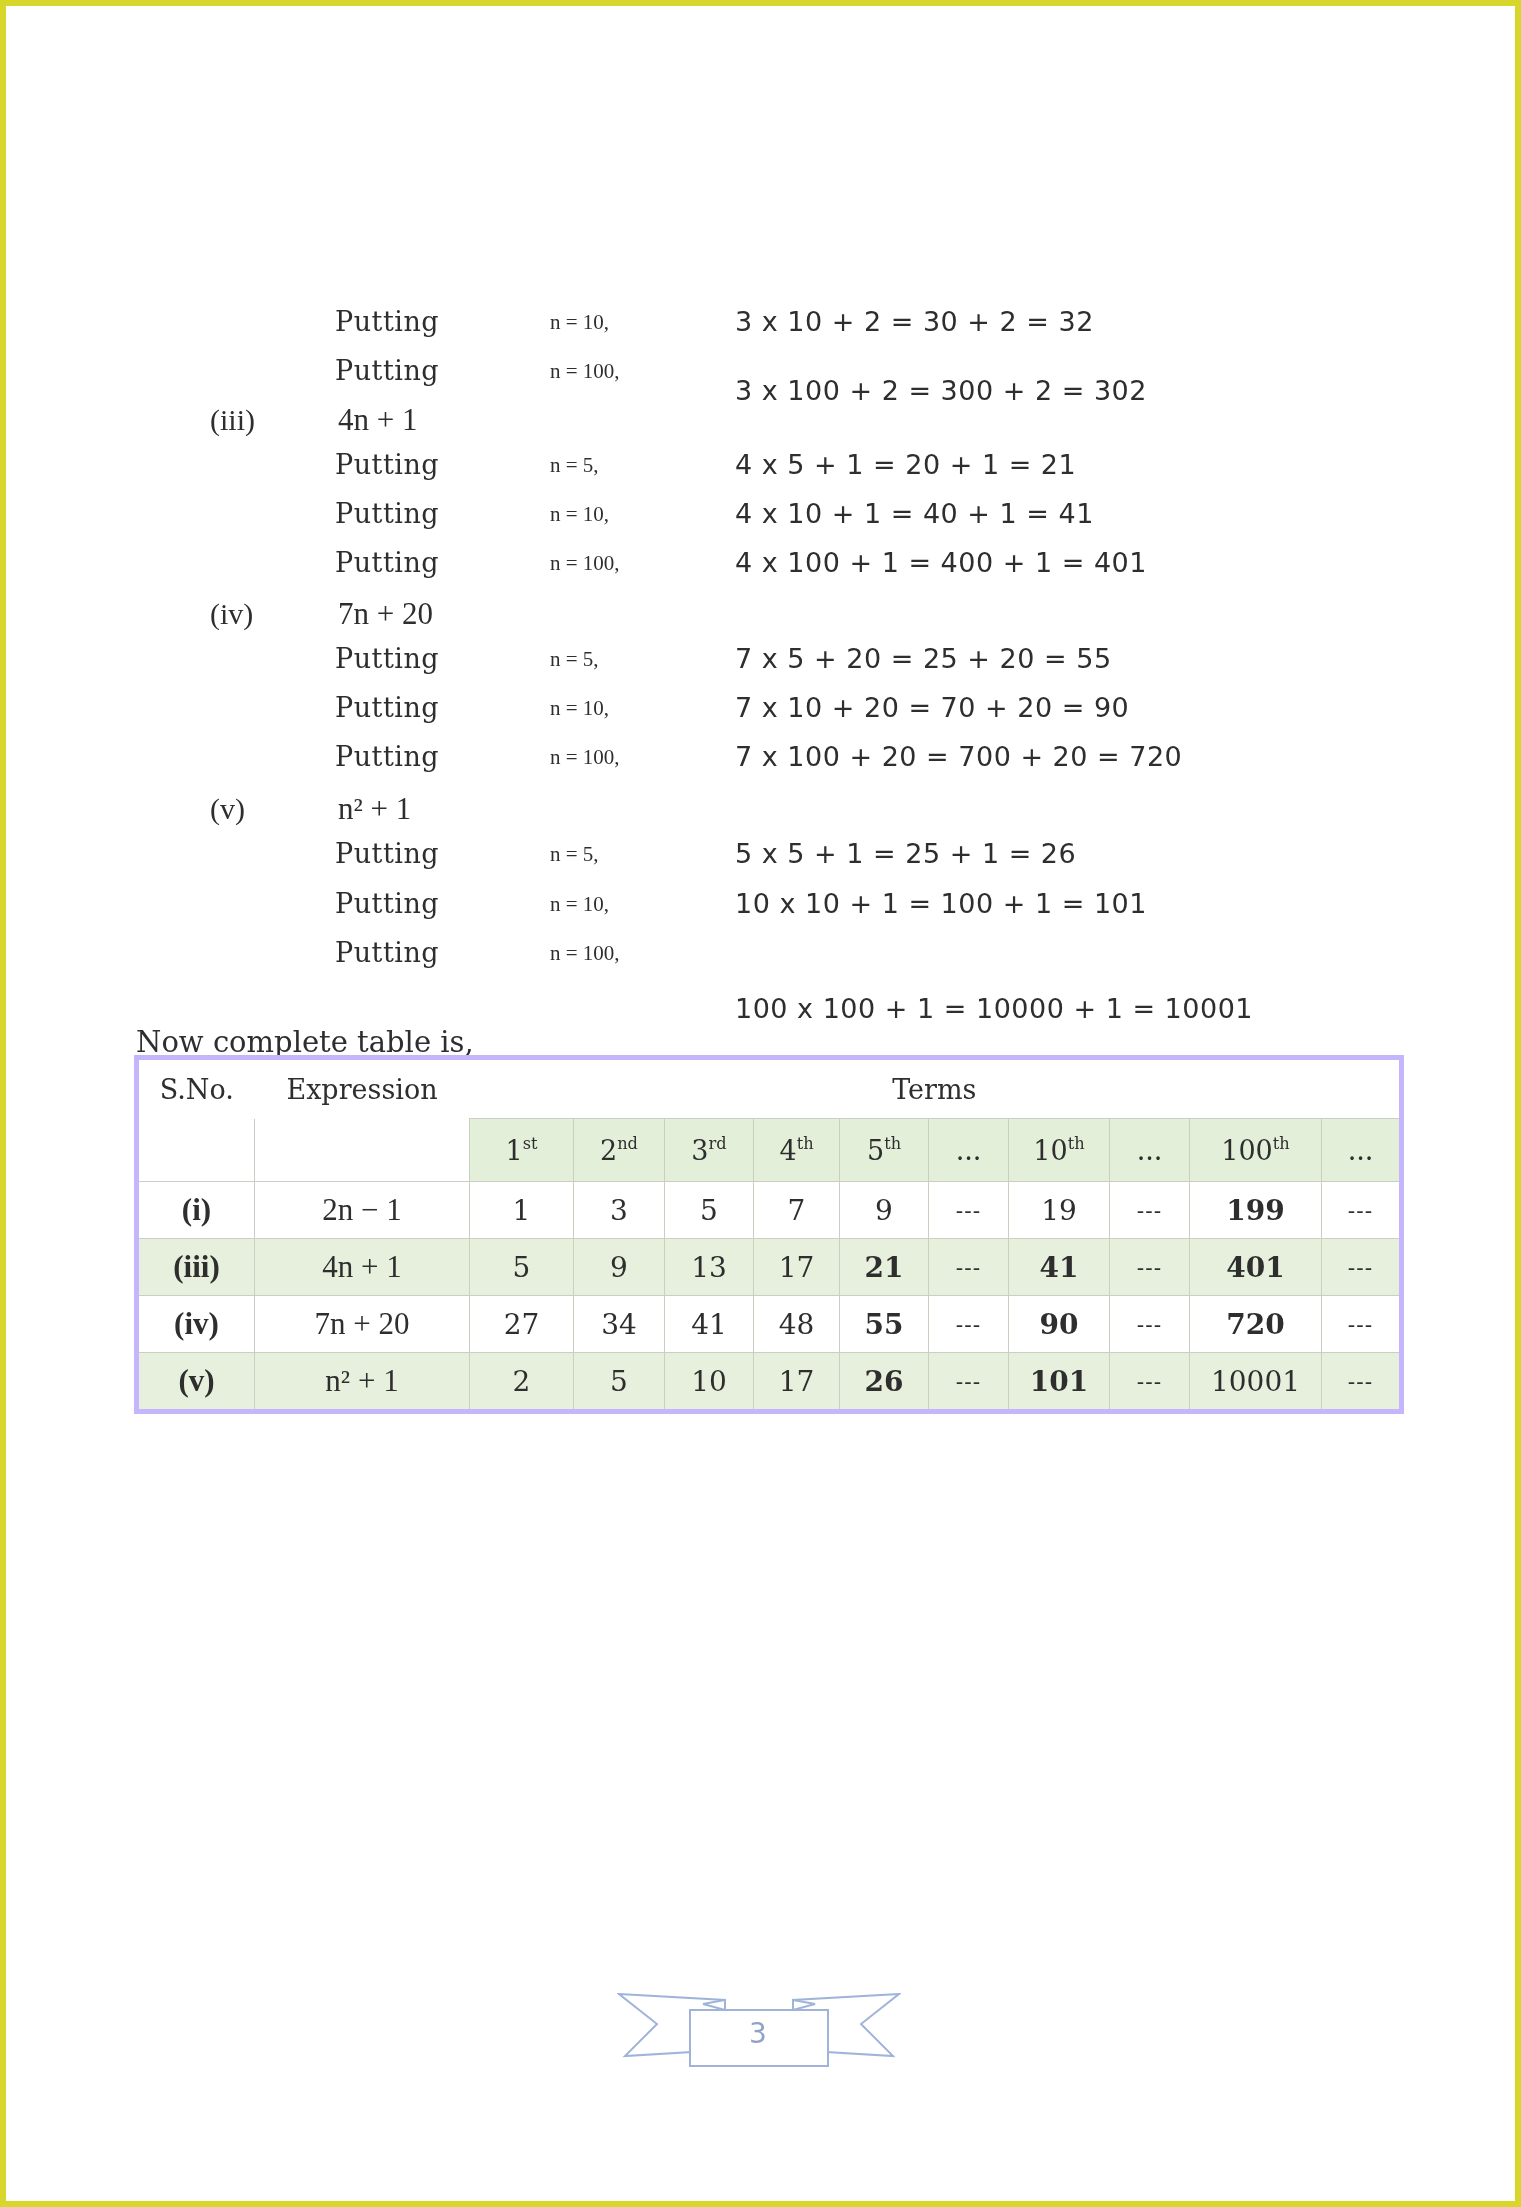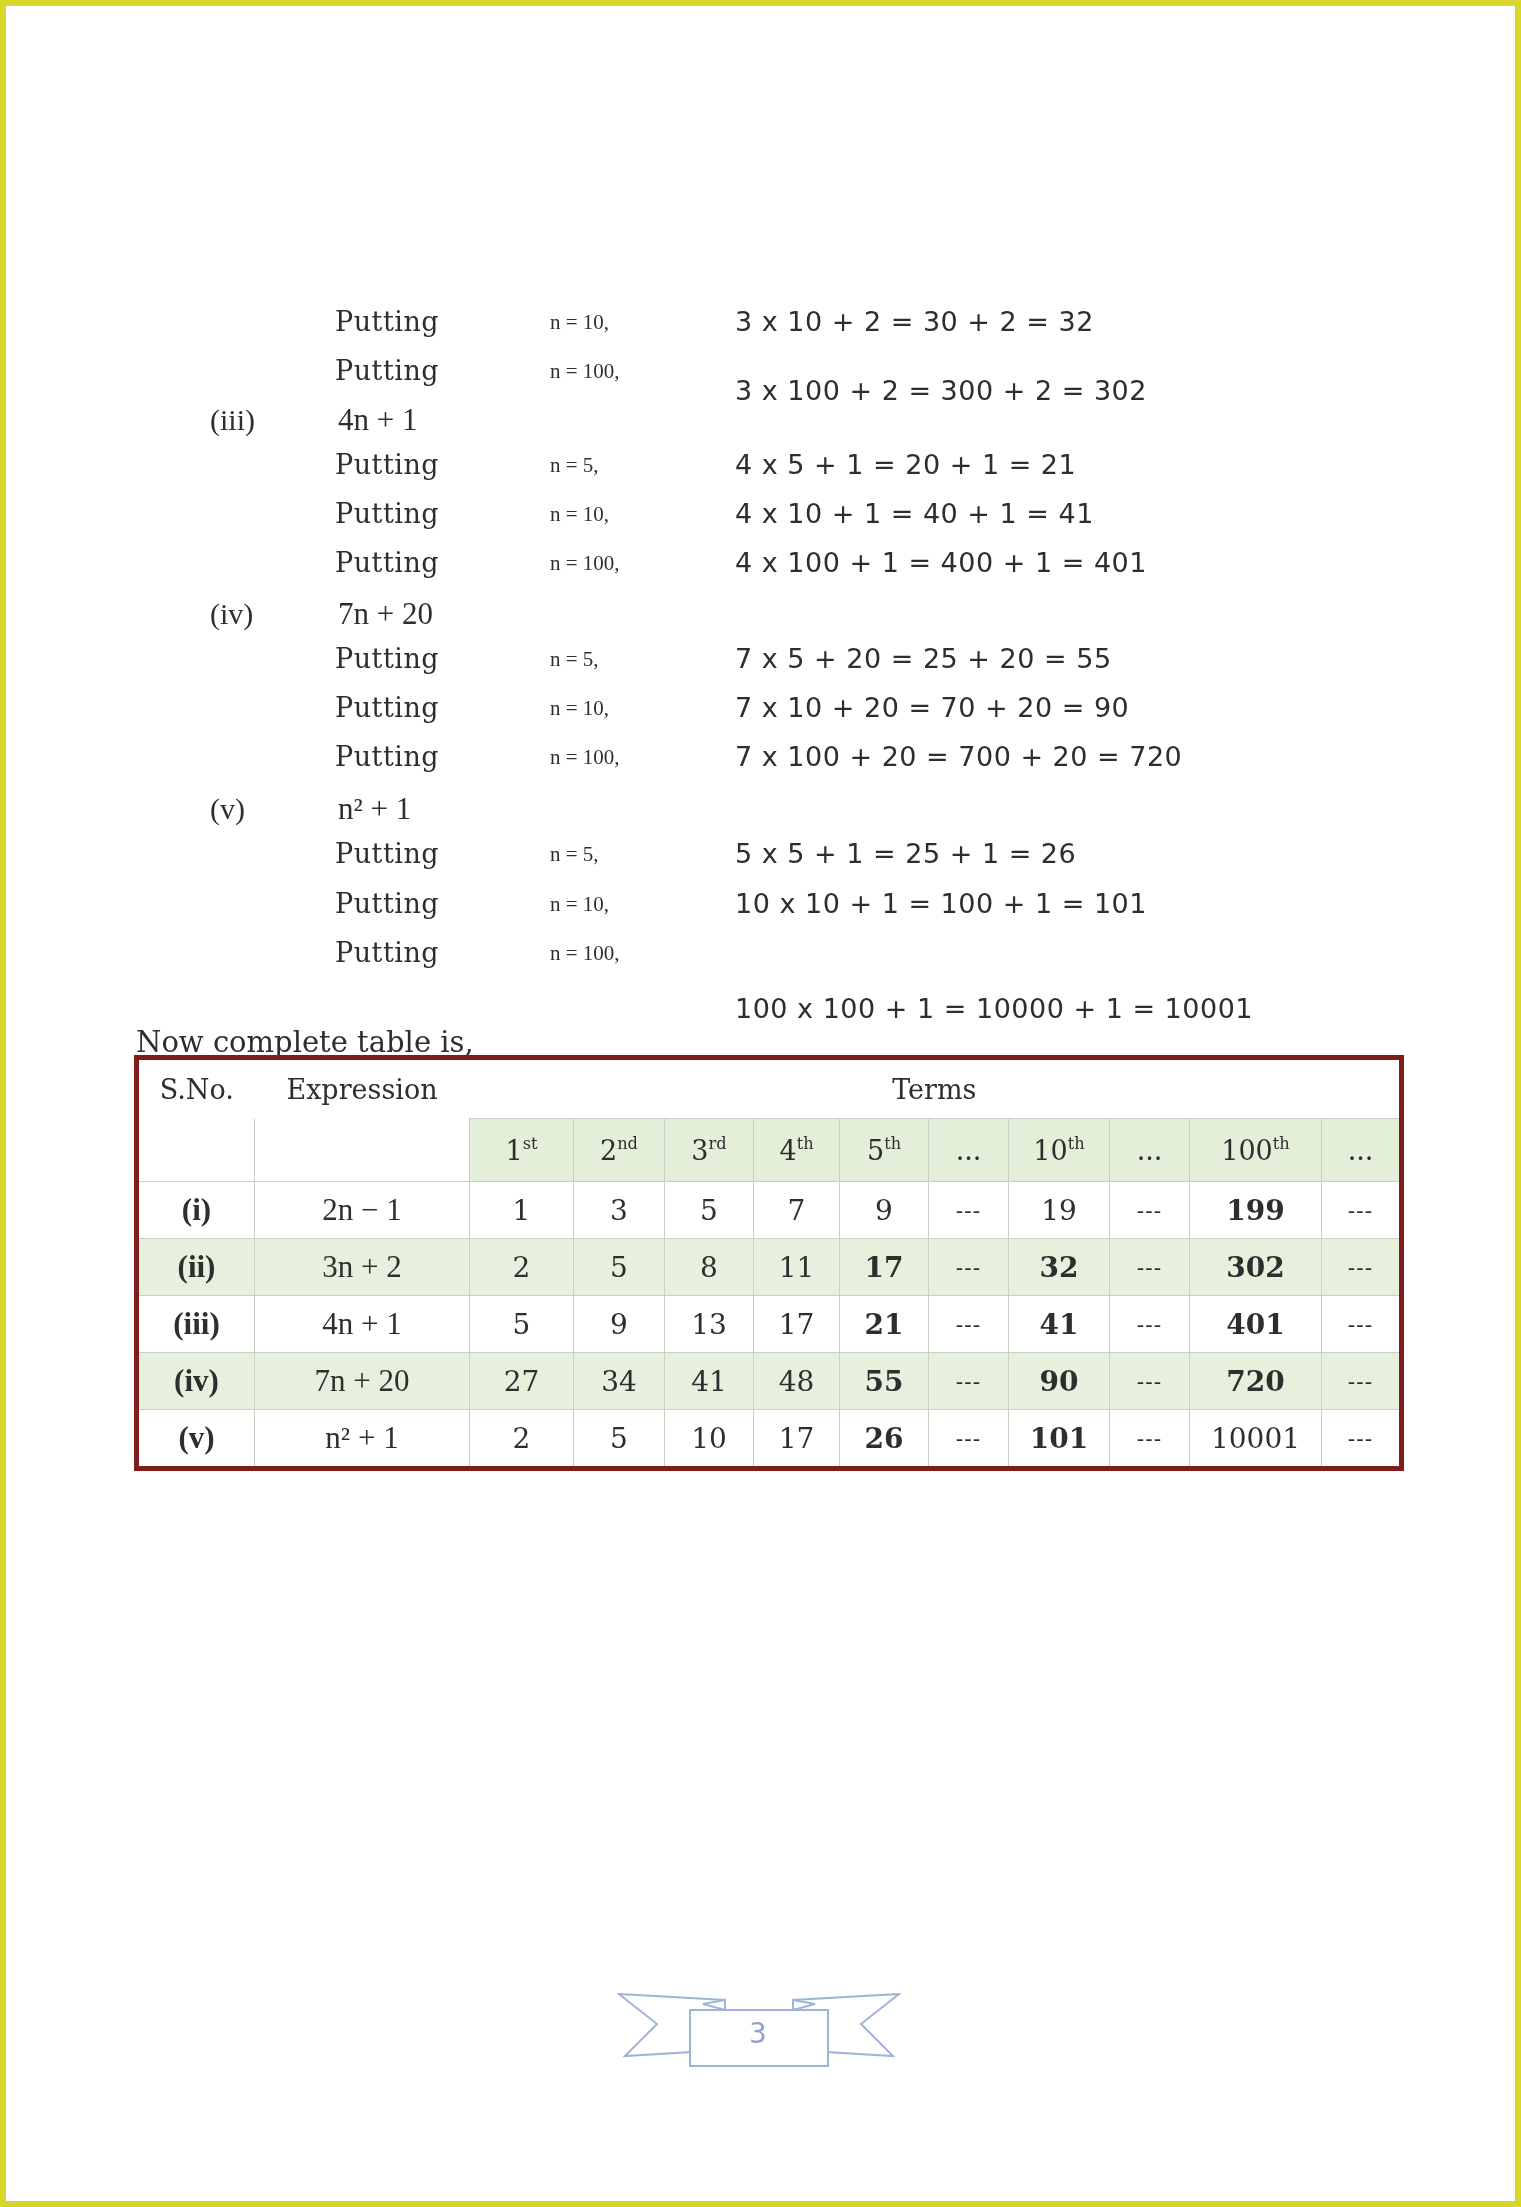--- a/index.html
+++ b/index.html
@@ -10,21 +10,21 @@
   .line { position:absolute; font-size:28px; line-height:34px; white-space:nowrap;text-align:center; }
   .lbl  { left:210px; font-family:"Liberation Serif", serif; font-size:30px; }
   .expr { left:338px; font-family:"Liberation Serif", serif; font-size:31px; }
   .put  { left:335px; font-family:"DejaVu Serif", serif; font-size:27px; letter-spacing:0.5px; }
   .nval { left:550px; font-family:"Liberation Serif", serif; font-size:21px; }
   .comp { left:735px; font-family:"DejaVu Sans", sans-serif; font-size:27px; letter-spacing:0.5px; }
 
   .intro { position:absolute; left:136px; top:1024px; font-size:29px; line-height:36px; }
 
   table.terms { position:absolute; left:134px; top:1055px; width:1265px;
-                border-collapse:collapse; border:5px solid #7f1d1d;
+                border-collapse:collapse; border:5px solid #c4b5fd;
                 table-layout:fixed; }
   table.terms td, table.terms th { border:1.5px solid #c9cfc2; text-align:center;
                 padding:0; font-weight:normal; }
   table.terms tr.h1 th { height:58px; font-size:27px; background:#ffffff;
                 border-bottom:none; border-left:none; border-right:none; vertical-align:middle; }
   table.terms tr.h2 th { height:62px; font-size:27px; background:#e4efda; }
   table.terms tr.h2 th.blank { background:#ffffff; border-top:none; }
   table.terms tr.h2 th.blank.first { border-left:none; }
   table.terms th sup { font-size:0.6em; vertical-align:0.7em; line-height:0; }
   table.terms tbody td { height:56px; font-size:28px; font-family:"DejaVu Serif", serif; }
@@ -144,34 +144,20 @@
         <td class="">5</td>
         <td class="">7</td>
         <td class="">9</td>
         <td class="d">---</td>
         <td class="">19</td>
         <td class="d">---</td>
         <td class="b ">199</td>
         <td class="d">---</td>
       </tr>
       <tr>
-        <td class="sno">(ii)</td>
-        <td class="ex">3n + 2</td>
-        <td class="">2</td>
-        <td class="">5</td>
-        <td class="">8</td>
-        <td class="">11</td>
-        <td class="b ">17</td>
-        <td class="d">---</td>
-        <td class="b ">32</td>
-        <td class="d">---</td>
-        <td class="b ">302</td>
-        <td class="d">---</td>
-      </tr>
-      <tr>
         <td class="sno">(iii)</td>
         <td class="ex">4n + 1</td>
         <td class="">5</td>
         <td class="">9</td>
         <td class="">13</td>
         <td class="">17</td>
         <td class="b ">21</td>
         <td class="d">---</td>
         <td class="b ">41</td>
         <td class="d">---</td>

